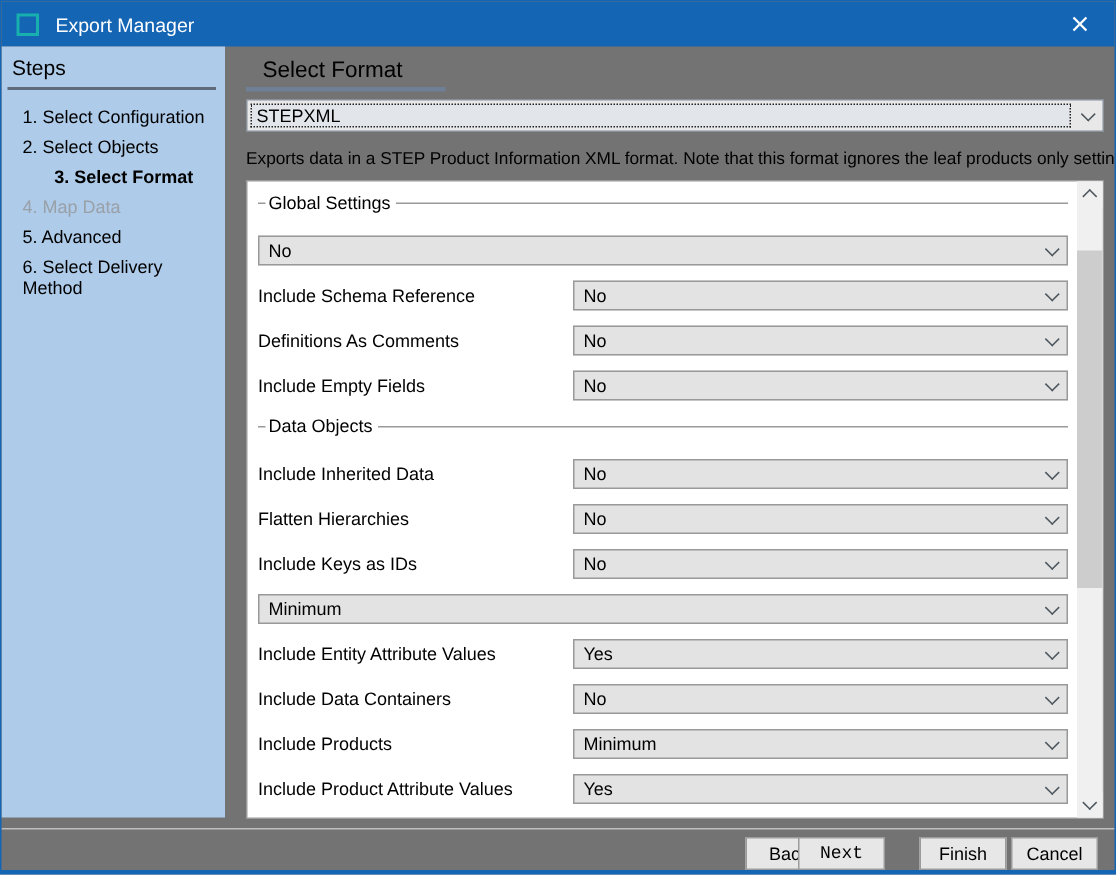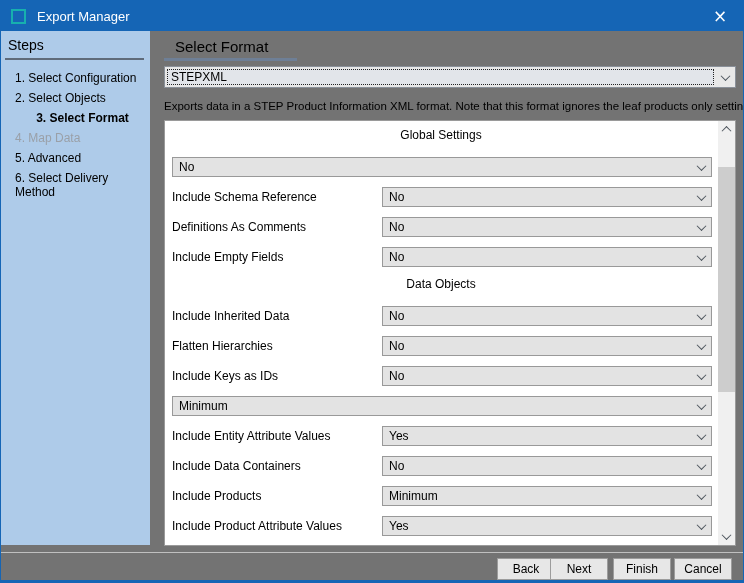--- a/index.html
+++ b/index.html
@@ -92,21 +92,20 @@
     position: absolute; left: 163px; top: 119px; width: 572px; height: 426px;
     border: 1px solid #9a9a9a; background: #ffffff;
   }
   .panel-content {
     position: absolute; left: 0; top: 0; right: 17px; bottom: 0;
     padding: 5px 6px 0 7px; overflow: hidden;
   }
   .group-header {
     display: flex; align-items: center; height: 14px;
     margin: 2px 0 15px 0;
-    flex-direction: column;
   }
   .group-header .tick { width: 5px; height: 1px; background: #9a9a9a; }
   .group-header .gtitle { font-size: 12px; color: #000; padding: 0 4px 0 2px; }
   .group-header .gline { flex: 1; height: 1px; background: #9a9a9a; }
   .setting-row {
     display: flex; align-items: center; height: 20px; margin-bottom: 10px;
   }
   .setting-label { width: 210px; font-size: 12px; color: #000; flex: none; }
   .row-combo {
     flex: 1; height: 20px;
@@ -138,21 +137,21 @@
     background: #c0c0c0;
   }
   .dlg-btn {
     position: absolute; top: 557px; width: 58px; height: 22px;
     background: #e7e7e7; border: 1px solid #9c9c9c;
     font-size: 12px; color: #000;
     display: flex; align-items: center; justify-content: center;
     font-family: "Liberation Sans", sans-serif;
   }
   .btn-back   { left: 496px; }
-  .btn-next   { left: 549px; }
+  .btn-next   { left: 531px; font-family: Liberation Mono, monospace; }
   .btn-finish { left: 612px; }
   .btn-cancel { left: 673px; }
 </style>
 </head>
 <body>
 
 <div class="window">
 
   <div class="titlebar">
     <div class="app-icon"></div>

